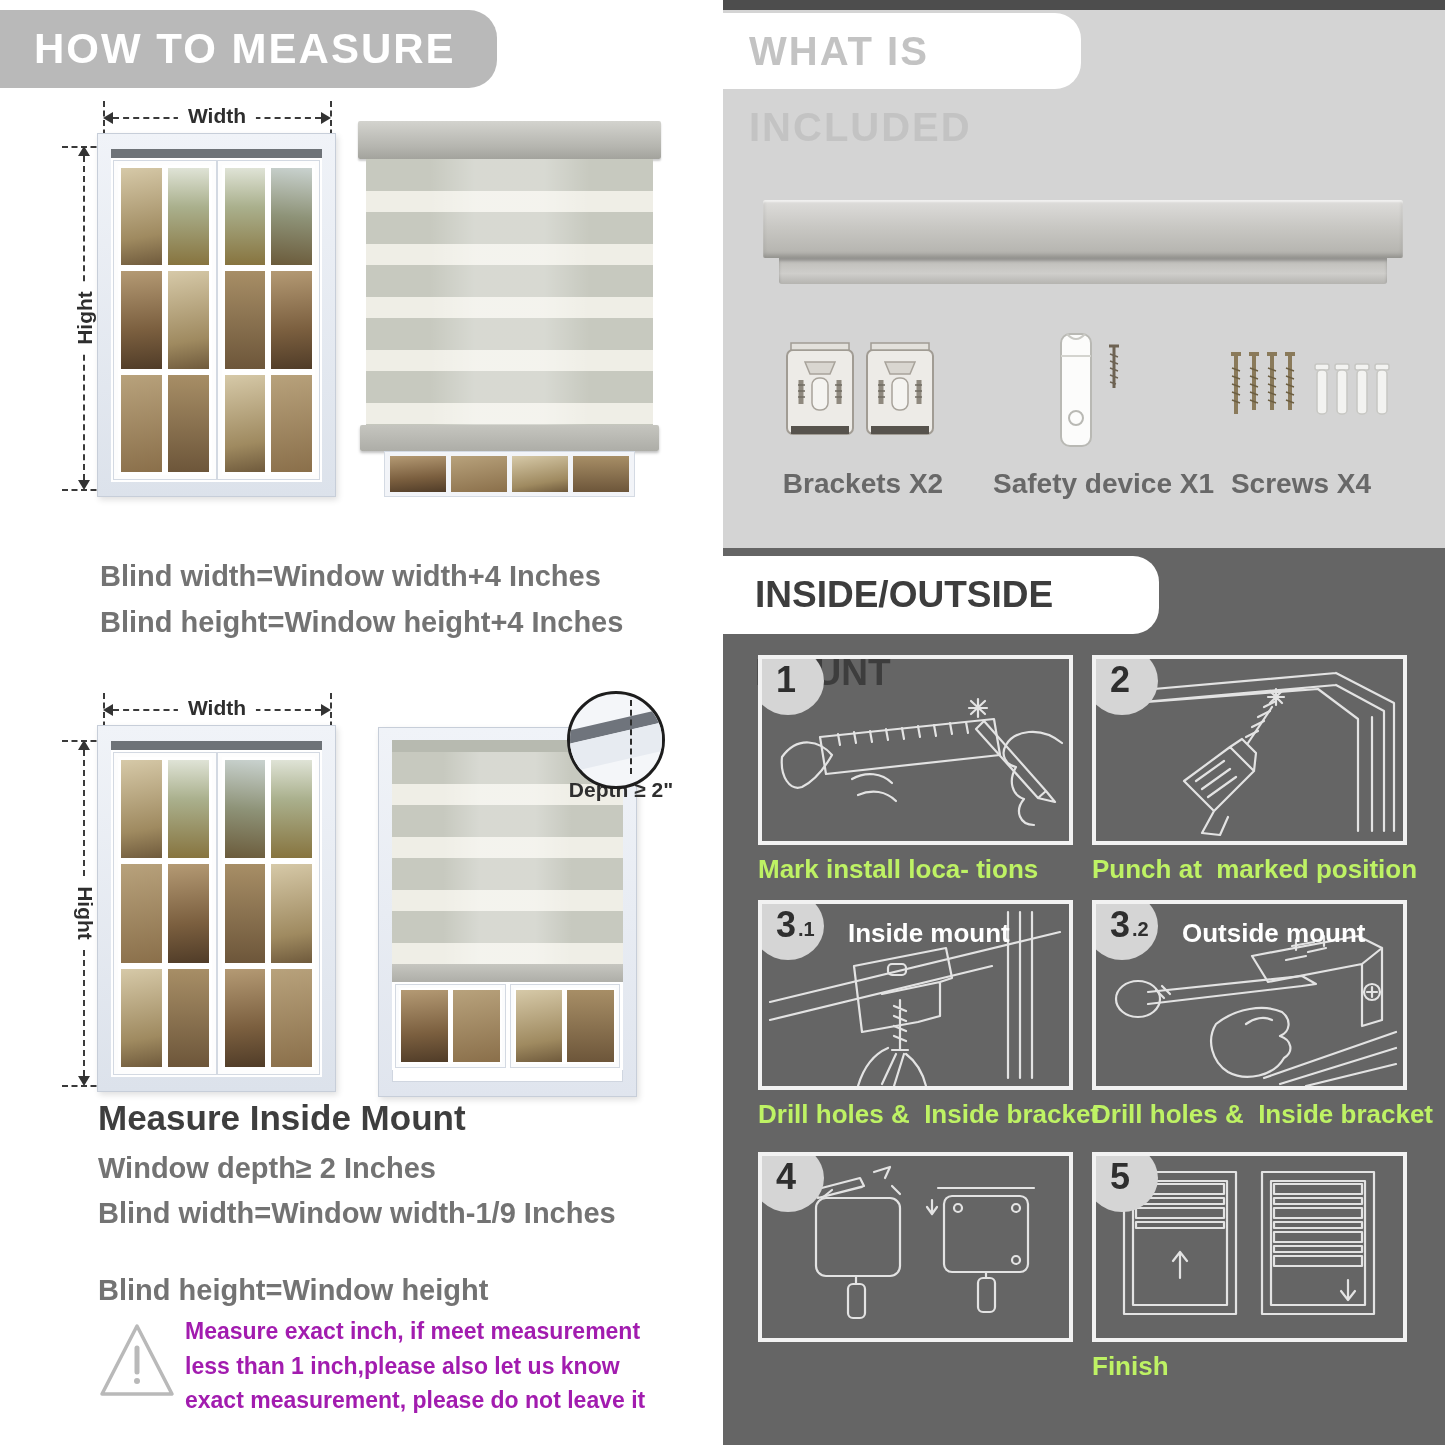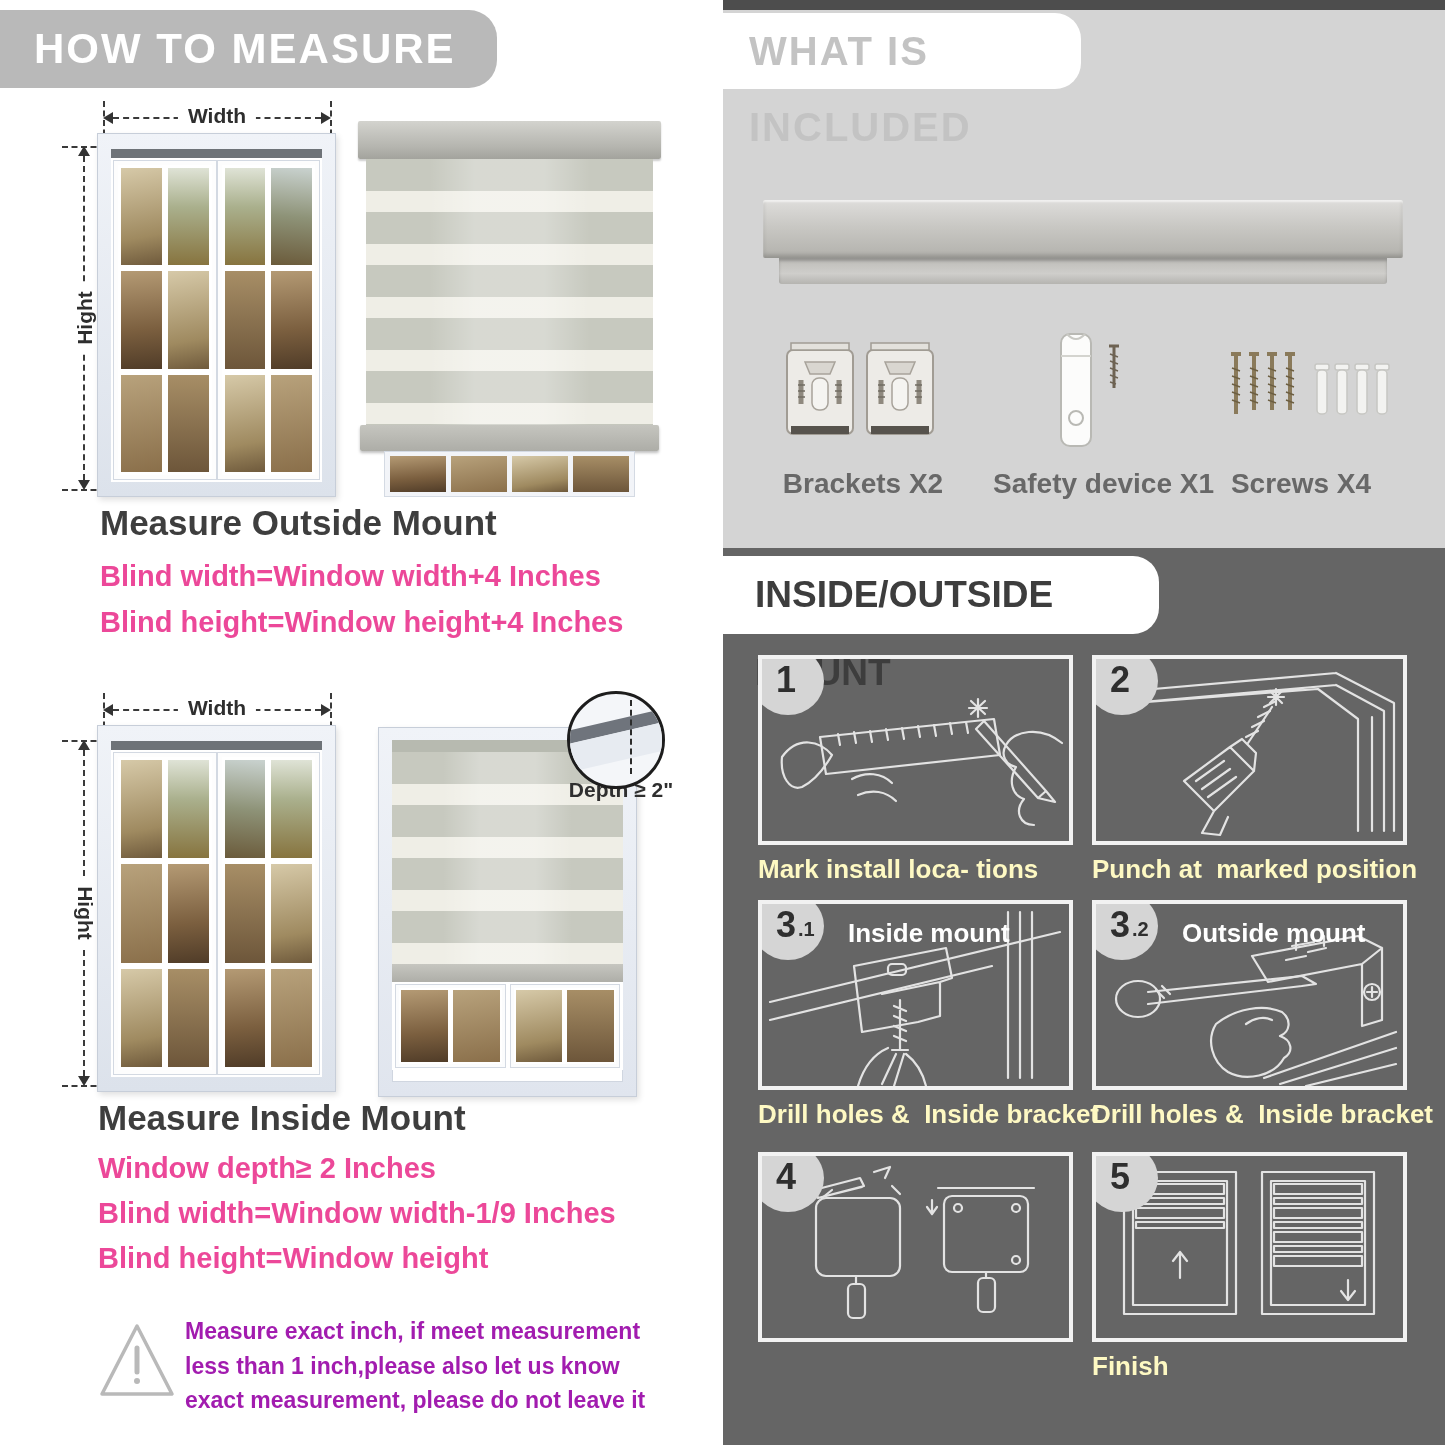--- a/index.html
+++ b/index.html
@@ -89,23 +89,23 @@
   .hann .lbl{position:absolute;top:50%;left:50%;background:#fff;padding:0 8px;
     font-size:21px;font-weight:bold;color:#2e2e2e;}
   #hann1 .lbl{transform:translate(-50%,-50%) rotate(-90deg);}
   #hann2 .lbl{transform:translate(-50%,-50%) rotate(90deg);}
   .htick{position:absolute;height:0;width:44px;border-top:2px dashed #3a3a3a;}
   #ht1a{left:62px;top:146px;} #ht1b{left:62px;top:489px;}
   #ht2a{left:62px;top:740px;} #ht2b{left:62px;top:1085px;}
 
   .m-title{position:absolute;font-size:35px;font-weight:bold;color:#3e3e3e;}
   #t-out{left:100px;top:503px;} #t-in{left:98px;top:1098px;}
-  .m-spec{position:absolute;font-size:29px;font-weight:bold;color:#ec4899;}
+  .m-spec{position:absolute;font-size:29px;font-weight:bold;color:#737373;}
   #s1a{left:100px;top:560px;} #s1b{left:100px;top:606px;}
-  #s2a{left:98px;top:1152px;} #s2b{left:98px;top:1197px;} #s2c{left:98px;top:1242px;}
+  #s2a{left:98px;top:1152px;} #s2b{left:98px;top:1197px;} #s2c{left:98px;top:1274px;}
 
   #warn-icon{left:96px;top:1318px;}
   #warn-text{left:185px;top:1314px;width:470px;font-size:23px;color:#a21caf;line-height:1.5;font-weight:bold;}
 
   
   .top-strip{left:723px;top:0;width:722px;height:10px;background:#4d4d4d;}
   .included-panel{left:723px;top:10px;width:722px;height:538px;background:#d4d4d4;}
   .included-header{left:0;top:3px;width:358px;height:76px;background:#fff;border-radius:0 26px 26px 0;
     color:#c3c3c3;font-size:40px;font-weight:bold;line-height:76px;padding-left:26px;
     letter-spacing:2px;box-sizing:border-box;}
@@ -124,21 +124,21 @@
     color:#3d3d3d;font-size:37px;font-weight:bold;line-height:78px;padding-left:32px;box-sizing:border-box;}
 
   .step{position:absolute;width:315px;height:190px;border:4px solid #f2f2f2;box-sizing:border-box;overflow:hidden;}
   #step1{left:35px;top:107px;} #step2{left:369px;top:107px;}
   #step3{left:35px;top:352px;} #step4{left:369px;top:352px;}
   #step5{left:35px;top:604px;} #step6{left:369px;top:604px;}
   .badge{position:absolute;left:-10px;top:-12px;width:72px;height:68px;background:#d5d5d5;border-radius:50%;}
   .badge-num{position:absolute;left:24px;top:12px;font-size:36px;font-weight:bold;color:#2f2f2f;}
   .badge-sub{position:absolute;left:46px;top:26px;font-size:20px;font-weight:bold;color:#2f2f2f;}
   .step-title{position:absolute;left:86px;top:14px;font-size:26px;font-weight:bold;color:#fff;}
-  .caption{position:absolute;width:345px;font-size:26px;font-weight:bold;color:#fef9c3;white-space:pre-wrap;}
+  .caption{position:absolute;width:345px;font-size:26px;font-weight:bold;color:#bef264;white-space:pre-wrap;}
   #cap1{left:35px;top:306px;} #cap2{left:369px;top:306px;}
   #cap3{left:35px;top:551px;} #cap4{left:369px;top:551px;}
   #cap5{left:35px;top:803px;} #cap6{left:369px;top:803px;}
   .ill{position:absolute;left:0;top:0;}
   .ill path,.ill rect,.ill circle,.ill ellipse{stroke:#e3e3e3;stroke-width:2.2;fill:none;
     stroke-linecap:round;stroke-linejoin:round;}
   .ill .fillbar{stroke:none;}
 </style>
 </head>
 <body>
@@ -190,21 +190,20 @@
   <div class="abs" id="b1-head"></div>
   <div class="abs zebra" id="b1-cloth"></div>
   <div class="abs" id="b1-rail"></div>
   <div class="abs" id="b1-win">
     <div class="p pv3"></div>
       <div class="p pv5"></div>
       <div class="p pv1"></div>
       <div class="p pv6"></div>
   </div>
 
-  <div class="m-title" id="t-out">Measure Outside Mount</div>
   <div class="m-spec" id="s1a">Blind width=Window width+4 Inches</div>
   <div class="m-spec" id="s1b">Blind height=Window height+4 Inches</div>
 
   <div class="wann" id="wann2">
     <span class="tri l"></span>
     <span class="tri r"></span>
     <div class="dash"></div>
     <span class="lbl">Width</span>
   </div>
   <div class="vtick" id="vt2a"></div>

